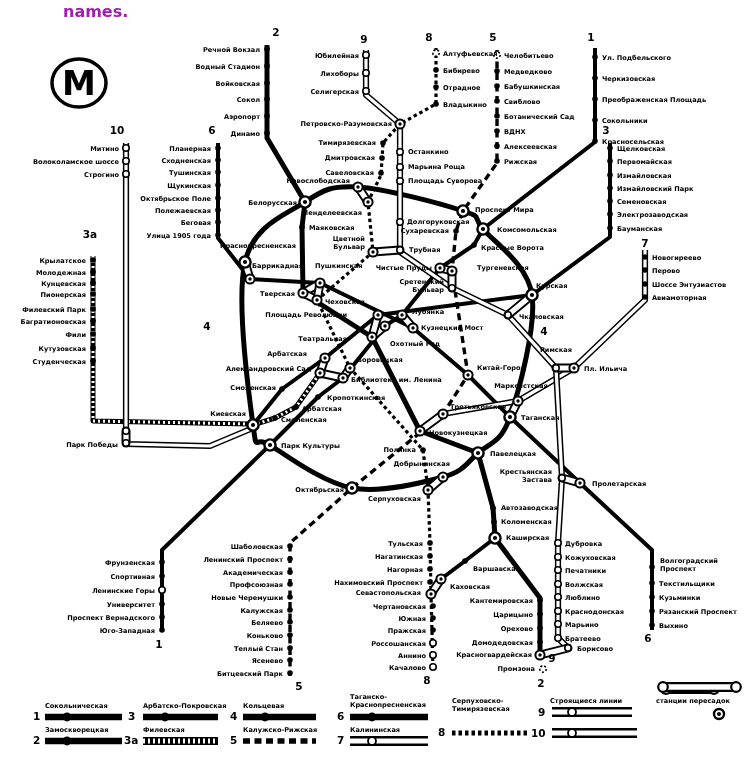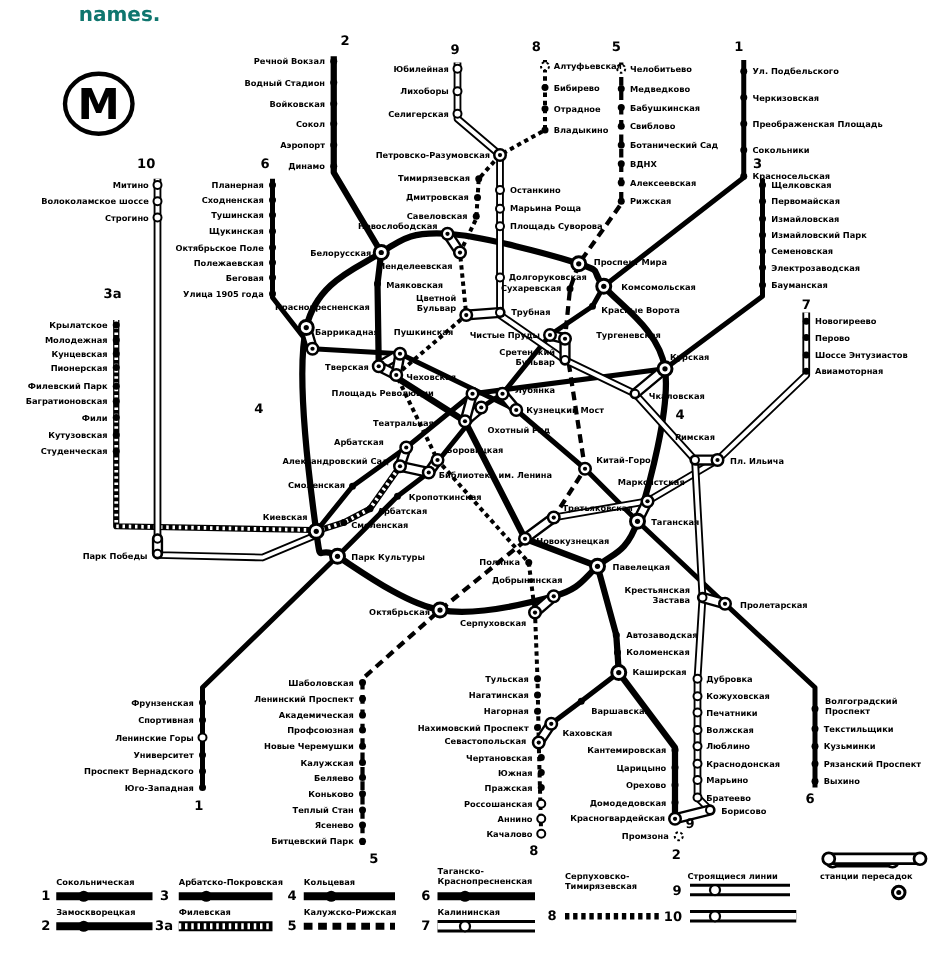--- a/index.html
+++ b/index.html
@@ -1,17 +1,17 @@
 <!DOCTYPE html>
 <html><head>
 <meta charset="utf-8">
 <style>
   html,body{margin:0;padding:0;background:#fff;}
   body{width:754px;height:772px;position:relative;overflow:hidden;}
-  .note{position:absolute;left:63px;top:2px;font:700 16px "DejaVu Sans",sans-serif;color:#0f766e;}
+  .note{position:absolute;left:63px;top:2px;font:700 16px "DejaVu Sans",sans-serif;color:#a21caf;}
   svg{position:absolute;left:0;top:0;}
   svg text{font-family:"DejaVu Sans",sans-serif;fill:#000;}
   .stlbl{font-size:6.6px;font-weight:700;}
   .numlbl{font-size:10.5px;font-weight:700;}
   .leglbl{font-size:6.6px;font-weight:700;}
   .logoM{font-size:34px;font-weight:900;}
 </style>
 </head>
 <body>
 

